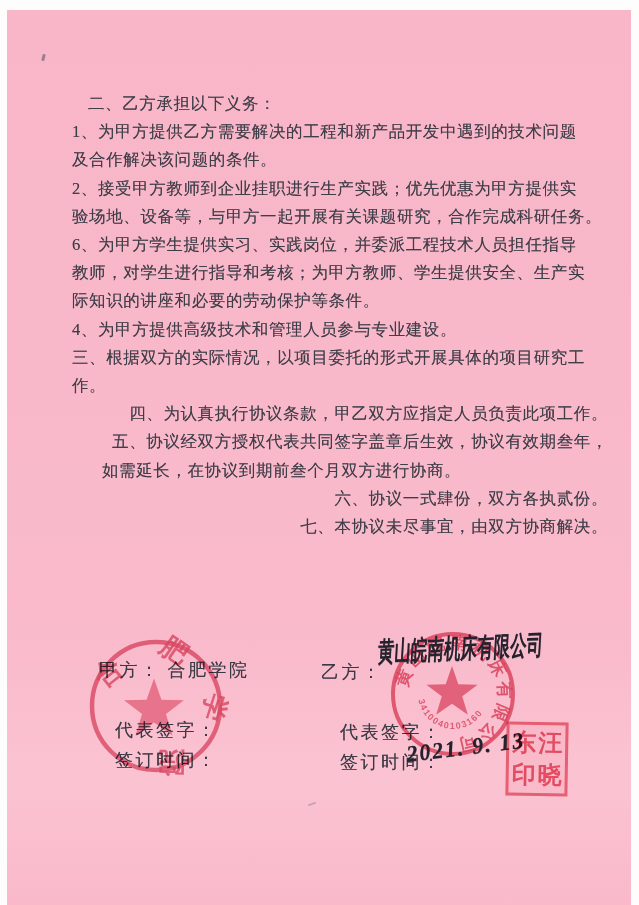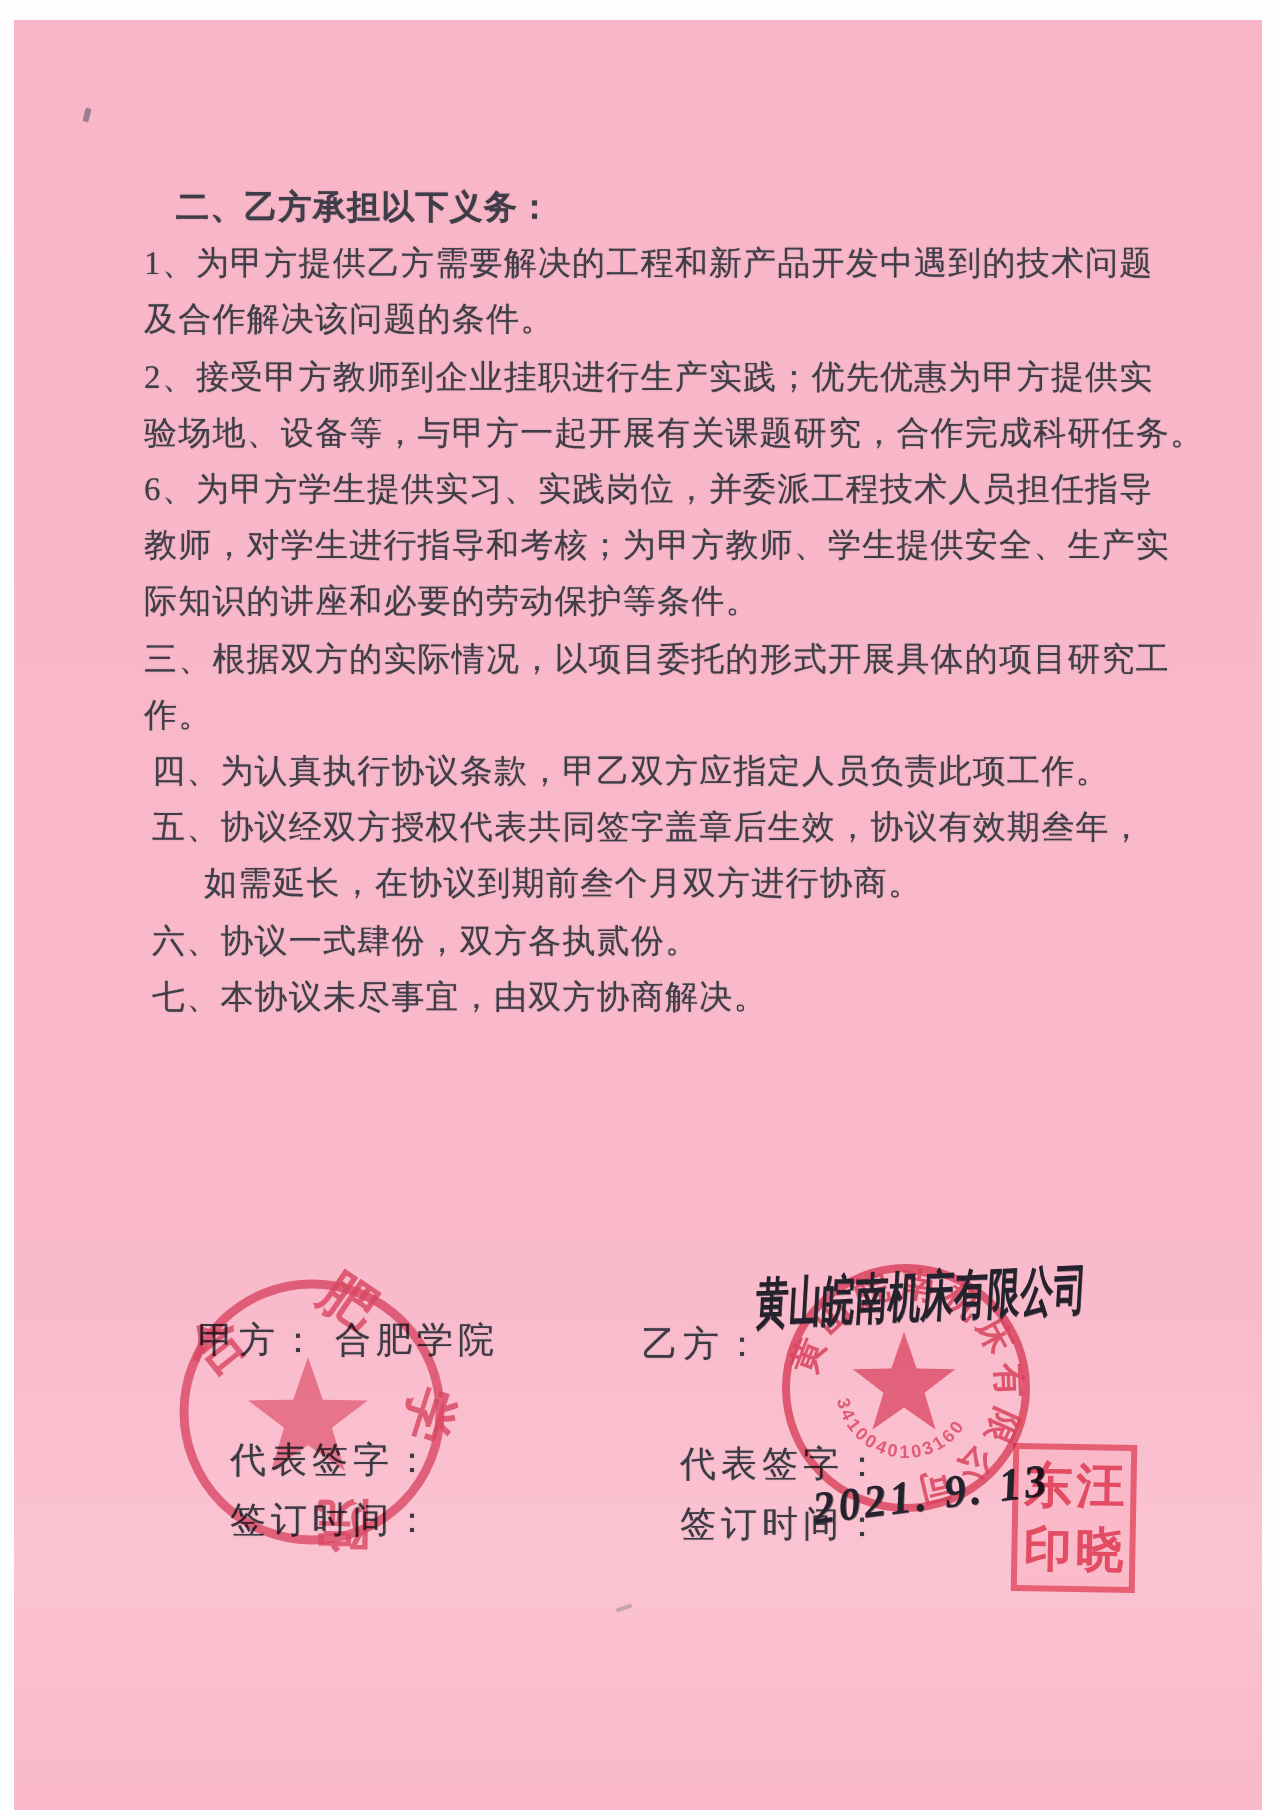--- a/index.html
+++ b/index.html
@@ -7,22 +7,22 @@
               font-family:"Liberation Serif","DejaVu Serif",serif; }
   .scan-bg { position:absolute; left:0; top:0; width:639px; height:905px; background:#fdfdfd; }
   .paper { position:absolute; left:7px; top:10px; width:624px; height:895px;
            background:linear-gradient(180deg,#f8b6c8 0%,#f9bacb 70%,#fbc3d2 86%,#f9b9ca 100%); }
   
   .contract-lines { position:absolute; left:61px; top:80px; width:540px;
                     font-size:16.5px; line-height:28.2px; letter-spacing:0.6px;
                     color:#3f3e48; text-shadow:0 0 0.6px rgba(63,62,72,0.55); }
   .line { white-space:nowrap; }
   .i0 { margin-left:4px; }
-  .i1 { margin-left:20px;font-weight:bold; }
-  .i05 { margin-left:8px; }
+  .i1 { margin-left:20px; }
+  .i05 { margin-left:8px;text-align:right; }
   .i2 { margin-left:34px; }
   
   .sig-label { position:absolute; font-size:18px; letter-spacing:2.5px; color:#3b3a44;
                text-shadow:0 0 0.6px rgba(59,58,68,0.5); white-space:nowrap; z-index:2; }
   .pa-label  { left:92px; top:648px; }
   .pa-sign   { left:108px; top:708px; }
   .pa-date   { left:108px; top:738px; }
   .pb-label  { left:314px; top:650px; }
   .pb-sign   { left:333px; top:710px; }
   .pb-date   { left:333px; top:740px; }
@@ -63,20 +63,21 @@
 
   <div class="contract-lines">
       <div class="line i1">二、乙方承担以下义务：</div>
       <div class="line i0">1、为甲方提供乙方需要解决的工程和新产品开发中遇到的技术问题</div>
       <div class="line i0">及合作解决该问题的条件。</div>
       <div class="line i0">2、接受甲方教师到企业挂职进行生产实践；优先优惠为甲方提供实</div>
       <div class="line i0">验场地、设备等，与甲方一起开展有关课题研究，合作完成科研任务。</div>
       <div class="line i0">6、为甲方学生提供实习、实践岗位，并委派工程技术人员担任指导</div>
       <div class="line i0">教师，对学生进行指导和考核；为甲方教师、学生提供安全、生产实</div>
       <div class="line i0">际知识的讲座和必要的劳动保护等条件。</div>
+      <div class="line i0">4、为甲方提供高级技术和管理人员参与专业建设。</div>
       <div class="line i0">三、根据双方的实际情况，以项目委托的形式开展具体的项目研究工</div>
       <div class="line i0">作。</div>
       <div class="line i05">四、为认真执行协议条款，甲乙双方应指定人员负责此项工作。</div>
       <div class="line i05">五、协议经双方授权代表共同签字盖章后生效，协议有效期叁年，</div>
       <div class="line i2">如需延长，在协议到期前叁个月双方进行协商。</div>
       <div class="line i05">六、协议一式肆份，双方各执贰份。</div>
       <div class="line i05">七、本协议未尽事宜，由双方协商解决。</div>
     </div>
 
   <div class="sig-label pa-label">甲方： 合肥学院</div>

